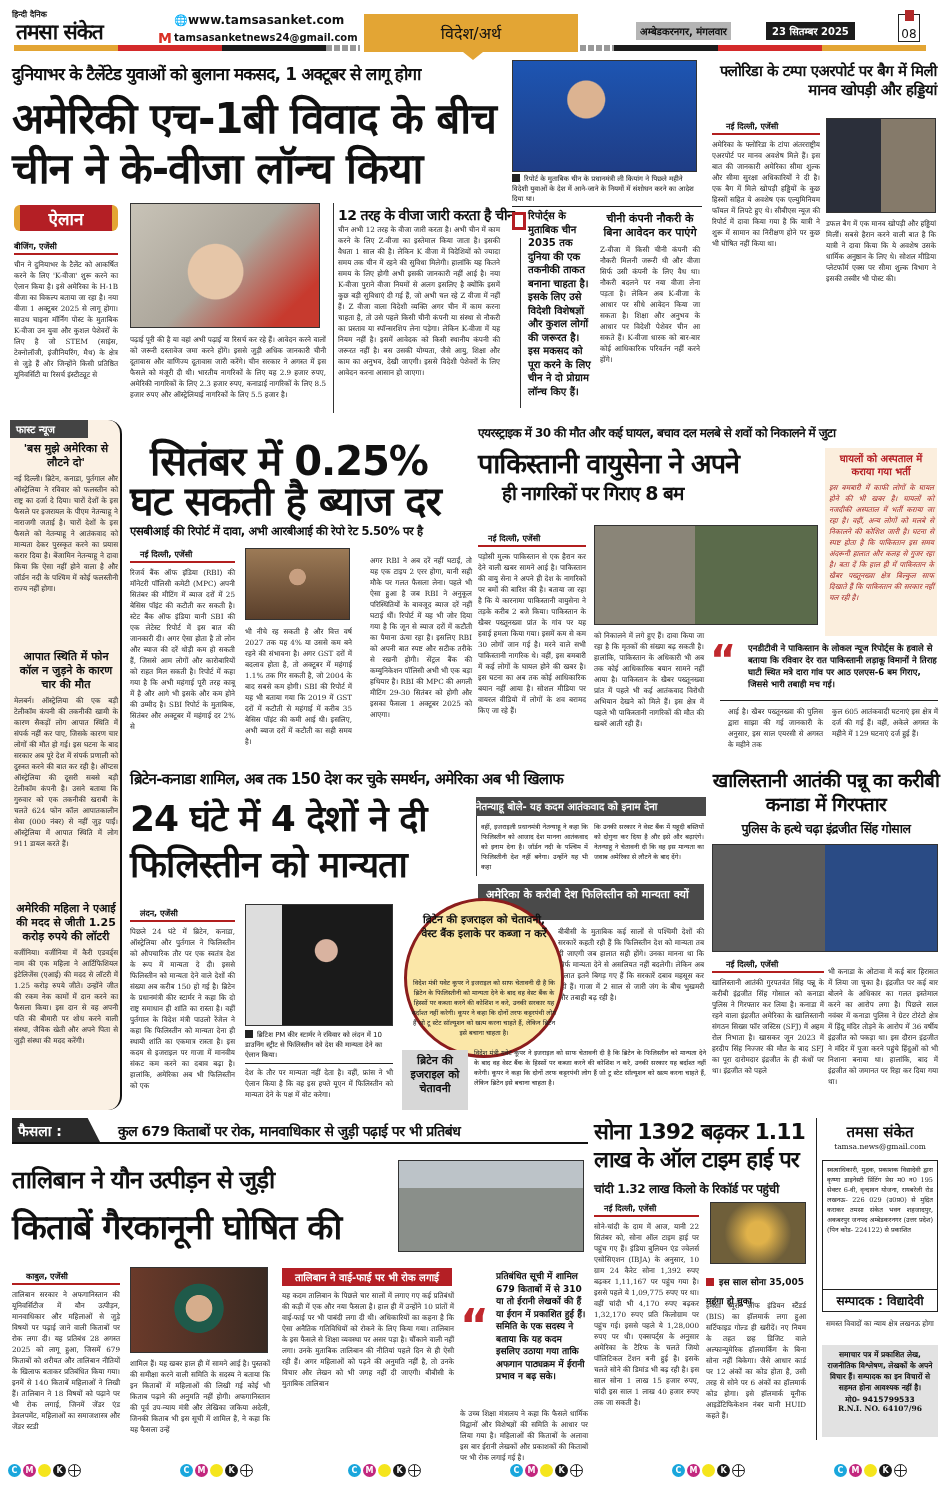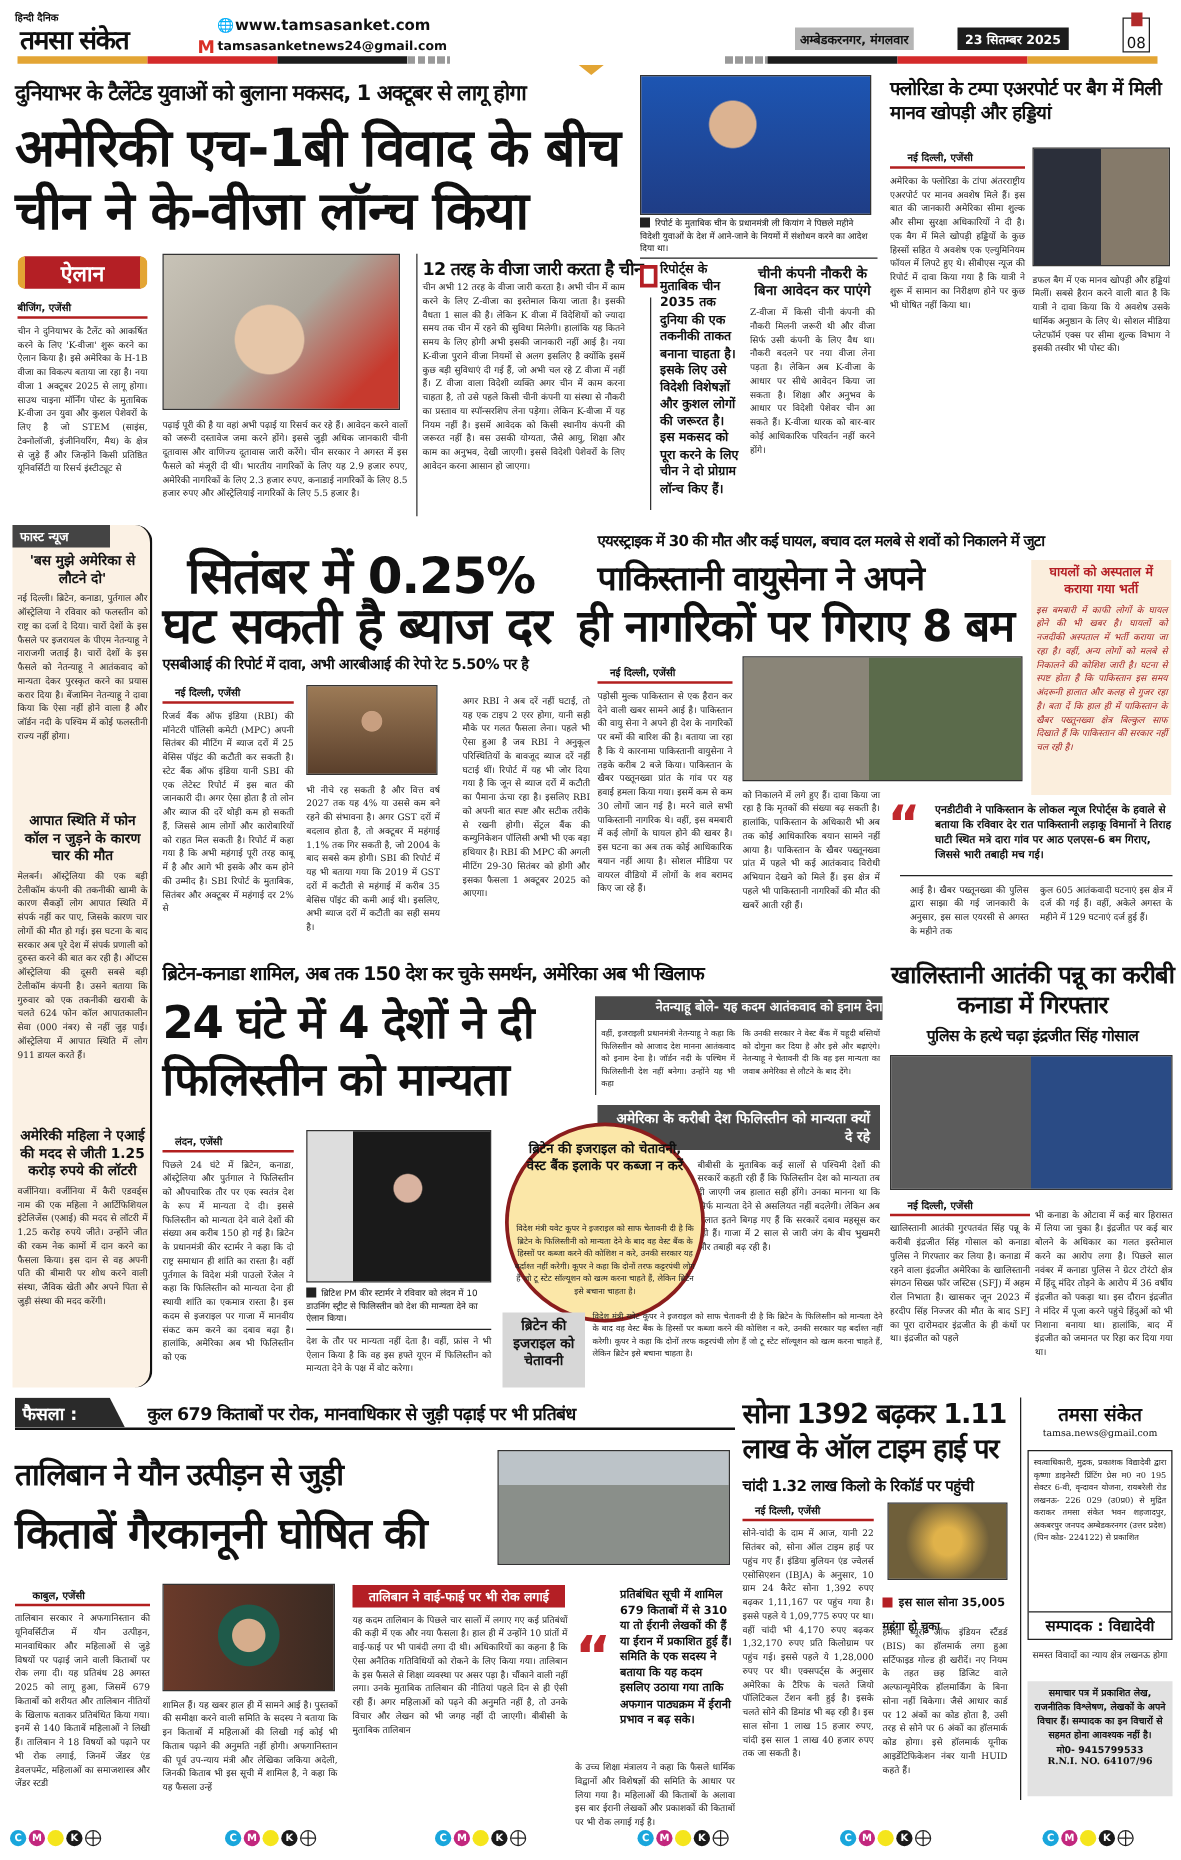--- a/index.html
+++ b/index.html
@@ -7,36 +7,39 @@
 .abs{position:absolute}
 .hdr-small{font-size:10px;font-weight:bold}
 .hdr-logo{font-size:22px;font-weight:900;letter-spacing:-1px}
 .bar{height:6px}
 .hl-xl{font-weight:900;line-height:1.05;letter-spacing:-1px;color:#111}
 .body{font-family:"DejaVu Serif",serif;font-size:7.2px;line-height:11px;color:#222;text-align:justify}
 .dateline{font-size:8px;font-weight:bold;border-bottom:2px solid #b21f1f;padding-bottom:2px;margin-bottom:4px}
 .photo{background:linear-gradient(135deg,#6d6a64,#a9a299 45%,#3b3a38);border:1px solid #333}
 .caption{font-size:7.5px;line-height:11px}
 .caption:before{content:"";display:inline-block;width:8px;height:8px;background:#222;margin-right:4px;vertical-align:-1px}
-.darkband{background:#4a4a4a;color:#fff;font-weight:bold;text-align:right}
+.darkband{background:#4a4a4a;color:#fff;font-weight:bold;text-align:left}
 .quote{font-weight:bold;font-size:10.5px;line-height:14px}
 .reg{display:flex;gap:2px;align-items:center}
 .reg span{width:13px;height:13px;border-radius:50%;font-size:8px;color:#fff;display:flex;align-items:center;justify-content:center;font-weight:bold}
 .vr{border-left:1px solid #333}
 </style>
 </head>
 <body>
 
 <div class="abs" style="left:0;top:0;width:945px;height:56px">
   <div class="abs hdr-small" style="left:12px;top:8px;font-size:8px">हिन्दी दैनिक</div>
   <div class="abs hdr-logo" style="left:16px;top:17px;font-size:21px">तमसा संकेत</div>
   <div class="abs" style="left:174px;top:14px;font-size:11px">🌐</div>
   <div class="abs" style="left:188px;top:13px;font-size:12px;font-weight:bold">www.tamsasanket.com</div>
   <div class="abs" style="left:158px;top:30px;font-size:14px;font-weight:900;color:#d93025">M</div>
   <div class="abs" style="left:174px;top:32px;font-size:10px;font-weight:bold">tamsasanketnews24@gmail.com</div>
+  <div class="abs" style="left:364px;top:14px;width:214px;height:38px;background:#e3a534;display:flex;align-items:center;justify-content:center">
+    <span style="font-size:16px">विदेश/अर्थ</span>
+  </div>
   <div class="abs" style="left:463px;top:52px;width:0;height:0;border-left:10px solid transparent;border-right:10px solid transparent;border-top:8px solid #e3a534"></div>
   <div class="abs" style="left:636px;top:22px;background:#b5b5b5;padding:2px 4px;font-size:10px;font-weight:bold">अम्बेडकरनगर, मंगलवार</div>
   <div class="abs" style="left:766px;top:22px;background:#1c1c1c;color:#fff;padding:2px 6px;font-size:10px;font-weight:bold">23 सितम्बर 2025</div>
   <div class="abs" style="left:898px;top:14px;width:22px;height:28px;border:1.5px solid #222;display:flex;align-items:flex-end;justify-content:center;font-size:12px">
     <span>08</span>
   </div>
   <div class="abs" style="left:905px;top:10px;width:9px;height:11px;background:#b12a2a"></div>
   <div class="abs" style="left:14px;top:45px;width:346px;display:flex">
     <div class="bar" style="width:104px;background:#e3a534"></div>
       <div class="bar" style="width:104px;background:#d42a2a"></div>
@@ -71,21 +74,21 @@
 
 <div class="abs photo" style="left:512px;top:60px;width:185px;height:112px;background:radial-gradient(circle at 40% 35%,#dcb391 0 14%,transparent 15%),linear-gradient(180deg,#1d55b2,#1f3d86)"></div>
 <div class="abs caption" style="left:512px;top:174px;width:188px;font-size:7px;line-height:10px">रिपोर्ट के मुताबिक चीन के प्रधानमंत्री ली कियांग ने पिछले महीने विदेशी युवाओं के देश में आने-जाने के नियमों में संशोधन करने का आदेश दिया था।</div>
 <div class="abs" style="left:512px;top:206px;width:190px;border-top:1.5px solid #222"></div>
 <div class="abs" style="left:512px;top:212px;width:14px;height:18px;border:3px solid #b41f25"></div>
 <div class="abs vr" style="left:520px;top:238px;height:170px"></div>
 <div class="abs quote" style="left:528px;top:209px;width:66px;font-size:10px;line-height:13.5px">रिपोर्ट्स के मुताबिक चीन 2035 तक दुनिया की एक तकनीकी ताकत बनाना चाहता है। इसके लिए उसे विदेशी विशेषज्ञों और कुशल लोगों की जरूरत है। इस मकसद को पूरा करने के लिए चीन ने दो प्रोग्राम लॉन्च किए हैं।</div>
 <div class="abs" style="left:600px;top:212px;width:100px;font-size:11px;font-weight:bold;text-align:center;line-height:14px">चीनी कंपनी नौकरी के बिना आवेदन कर पाएंगे</div>
 <div class="abs body" style="left:600px;top:244px;width:100px">Z-वीजा में किसी चीनी कंपनी की नौकरी मिलनी जरूरी थी और वीजा सिर्फ उसी कंपनी के लिए वैध था। नौकरी बदलने पर नया वीजा लेना पड़ता है। लेकिन अब K-वीजा के आधार पर सीधे आवेदन किया जा सकता है। शिक्षा और अनुभव के आधार पर विदेशी पेशेवर चीन आ सकते हैं। K-वीजा धारक को बार-बार कोई आधिकारिक परिवर्तन नहीं करने होंगे।</div>
 
-<div class="abs" style="left:712px;top:62px;width:225px;font-size:15px;font-weight:bold;text-align:left;line-height:19px;letter-spacing:-0.5px">फ्लोरिडा के टम्पा एअरपोर्ट पर बैग में मिली मानव खोपड़ी और हड्डियां</div>
+<div class="abs" style="left:712px;top:62px;width:225px;font-size:15px;font-weight:bold;text-align:right;line-height:19px;letter-spacing:-0.5px">फ्लोरिडा के टम्पा एअरपोर्ट पर बैग में मिली मानव खोपड़ी और हड्डियां</div>
 <div class="abs" style="left:712px;top:120px;width:108px">
   <div class="dateline" style="padding-left:14px">नई दिल्ली, एजेंसी</div>
   <div class="body">अमेरिका के फ्लोरिडा के टांपा अंतरराष्ट्रीय एअरपोर्ट पर मानव अवशेष मिले हैं। इस बात की जानकारी अमेरिका सीमा शुल्क और सीमा सुरक्षा अधिकारियों ने दी है। एक बैग में मिले खोपड़ी हड्डियों के कुछ हिस्सों सहित ये अवशेष एक एल्युमिनियम फॉयल में लिपटे हुए थे। सीबीएस न्यूज की रिपोर्ट में दावा किया गया है कि यात्री ने शुरू में सामान का निरीक्षण होने पर कुछ भी घोषित नहीं किया था।</div>
 </div>
 <div class="abs photo" style="left:826px;top:118px;width:110px;height:95px;background:linear-gradient(90deg,#2b2f3a 0 50%,#857a6a 50%)"></div>
 <div class="abs body" style="left:826px;top:218px;width:110px">डफल बैग में एक मानव खोपड़ी और हड्डियां मिलीं। सबसे हैरान करने वाली बात है कि यात्री ने दावा किया कि ये अवशेष उसके धार्मिक अनुष्ठान के लिए थे। सोशल मीडिया प्लेटफॉर्म एक्स पर सीमा शुल्क विभाग ने इसकी तस्वीर भी पोस्ट की।</div>
 
 <div class="abs" style="left:10px;top:420px;width:112px;height:690px;background:#fbf1e4;border-right:2px solid #111;border-radius:0 14px 14px 0"></div>
 <div class="abs" style="left:10px;top:420px;width:78px;height:18px;background:#444;color:#fff;font-size:10px;font-weight:bold;display:flex;align-items:center;padding-left:6px">
   <span>फास्ट न्यूज</span>
@@ -109,21 +112,21 @@
 <div class="abs" style="left:130px;top:548px;width:105px">
   <div class="dateline" style="padding-left:10px">नई दिल्ली, एजेंसी</div>
   <div class="body">रिजर्व बैंक ऑफ इंडिया (RBI) की मॉनेटरी पॉलिसी कमेटी (MPC) अपनी सितंबर की मीटिंग में ब्याज दरों में 25 बेसिस पॉइंट की कटौती कर सकती है। स्टेट बैंक ऑफ इंडिया यानी SBI की एक लेटेस्ट रिपोर्ट में इस बात की जानकारी दी। अगर ऐसा होता है तो लोन और ब्याज की दरें थोड़ी कम हो सकती हैं, जिससे आम लोगों और कारोबारियों को राहत मिल सकती है। रिपोर्ट में कहा गया है कि अभी महंगाई पूरी तरह काबू में है और आगे भी इसके और कम होने की उम्मीद है। SBI रिपोर्ट के मुताबिक, सितंबर और अक्टूबर में महंगाई दर 2% से</div>
 </div>
 <div class="abs photo" style="left:245px;top:548px;width:105px;height:72px;background:radial-gradient(circle at 50% 40%,#c89f80 0 12%,transparent 13%),linear-gradient(180deg,#9c7a56,#5a3f2b)"></div>
 <div class="abs body" style="left:245px;top:626px;width:107px">भी नीचे रह सकती है और वित्त वर्ष 2027 तक यह 4% या उससे कम बने रहने की संभावना है। अगर GST दरों में बदलाव होता है, तो अक्टूबर में महंगाई 1.1% तक गिर सकती है, जो 2004 के बाद सबसे कम होगी। SBI की रिपोर्ट में यह भी बताया गया कि 2019 में GST दरों में कटौती से महंगाई में करीब 35 बेसिस पॉइंट की कमी आई थी। इसलिए, अभी ब्याज दरों में कटौती का सही समय है।</div>
 <div class="abs body" style="left:370px;top:555px;width:102px">अगर RBI ने अब दरें नहीं घटाईं, तो यह एक टाइप 2 एरर होगा, यानी सही मौके पर गलत फैसला लेना। पहले भी ऐसा हुआ है जब RBI ने अनुकूल परिस्थितियों के बावजूद ब्याज दरें नहीं घटाई थीं। रिपोर्ट में यह भी जोर दिया गया है कि जून से ब्याज दरों में कटौती का पैमाना ऊंचा रहा है। इसलिए RBI को अपनी बात स्पष्ट और सटीक तरीके से रखनी होगी। सेंट्रल बैंक की कम्युनिकेशन पॉलिसी अभी भी एक बड़ा हथियार है। RBI की MPC की अगली मीटिंग 29-30 सितंबर को होगी और इसका फैसला 1 अक्टूबर 2025 को आएगा।</div>
 
 <div class="abs" style="left:478px;top:424px;font-size:12px;font-weight:bold;white-space:nowrap;letter-spacing:-0.6px">एयरस्ट्राइक में 30 की मौत और कई घायल, बचाव दल मलबे से शवों को निकालने में जुटा</div>
 <div class="abs hl-xl" style="left:478px;top:450px;font-size:27px;white-space:nowrap">पाकिस्तानी वायुसेना ने अपने</div>
-<div class="abs hl-xl" style="left:462px;top:484px;font-size:35px;white-space:nowrap">ही नागरिकों पर गिराए 8 बम</div>
+<div class="abs hl-xl" style="left:502px;top:484px;font-size:19px;white-space:nowrap">ही नागरिकों पर गिराए 8 बम</div>
 <div class="abs" style="left:478px;top:532px;width:108px">
   <div class="dateline" style="padding-left:10px">नई दिल्ली, एजेंसी</div>
   <div class="body">पड़ोसी मुल्क पाकिस्तान से एक हैरान कर देने वाली खबर सामने आई है। पाकिस्तान की वायु सेना ने अपने ही देश के नागरिकों पर बमों की बारिश की है। बताया जा रहा है कि ये कारनामा पाकिस्तानी वायुसेना ने तड़के करीब 2 बजे किया। पाकिस्तान के खैबर पख्तूनख्वा प्रांत के गांव पर यह हवाई हमला किया गया। इसमें कम से कम 30 लोगों जान गई है। मरने वाले सभी पाकिस्तानी नागरिक थे। वहीं, इस बमबारी में कई लोगों के घायल होने की खबर है। इस घटना का अब तक कोई आधिकारिक बयान नहीं आया है। सोशल मीडिया पर वायरल वीडियो में लोगों के शव बरामद किए जा रहे हैं।</div>
 </div>
 <div class="abs photo" style="left:594px;top:525px;width:224px;height:100px;background:linear-gradient(90deg,#8a8578 0 45%,#5b6b4b 45%)"></div>
 <div class="abs body" style="left:594px;top:630px;width:110px">को निकालने में लगे हुए हैं। दावा किया जा रहा है कि मृतकों की संख्या बढ़ सकती है। हालांकि, पाकिस्तान के अधिकारी भी अब तक कोई आधिकारिक बयान सामने नहीं आया है। पाकिस्तान के खैबर पख्तूनख्वा प्रांत में पहले भी कई आतंकवाद विरोधी अभियान देखने को मिले हैं। इस क्षेत्र में पहले भी पाकिस्तानी नागरिकों की मौत की खबरें आती रही हैं।</div>
 <div class="abs" style="left:710px;top:640px;font-size:40px;color:#c0282d;font-weight:bold;line-height:40px">“</div>
 <div class="abs quote" style="left:748px;top:642px;width:190px;font-size:8.5px;line-height:12px">एनडीटीवी ने पाकिस्तान के लोकल न्यूज रिपोर्ट्स के हवाले से बताया कि रविवार देर रात पाकिस्तानी लड़ाकू विमानों ने तिराह घाटी स्थित मत्रे दारा गांव पर आठ एलएस-6 बम गिराए, जिससे भारी तबाही मच गई।</div>
 <div class="abs" style="left:720px;top:700px;width:218px;border-top:1.5px solid #222"></div>
 <div class="abs body" style="left:728px;top:706px;width:95px">आई है। खैबर पख्तूनख्वा की पुलिस द्वारा साझा की गई जानकारी के अनुसार, इस साल एयरसी से अगस्त के महीने तक</div>

